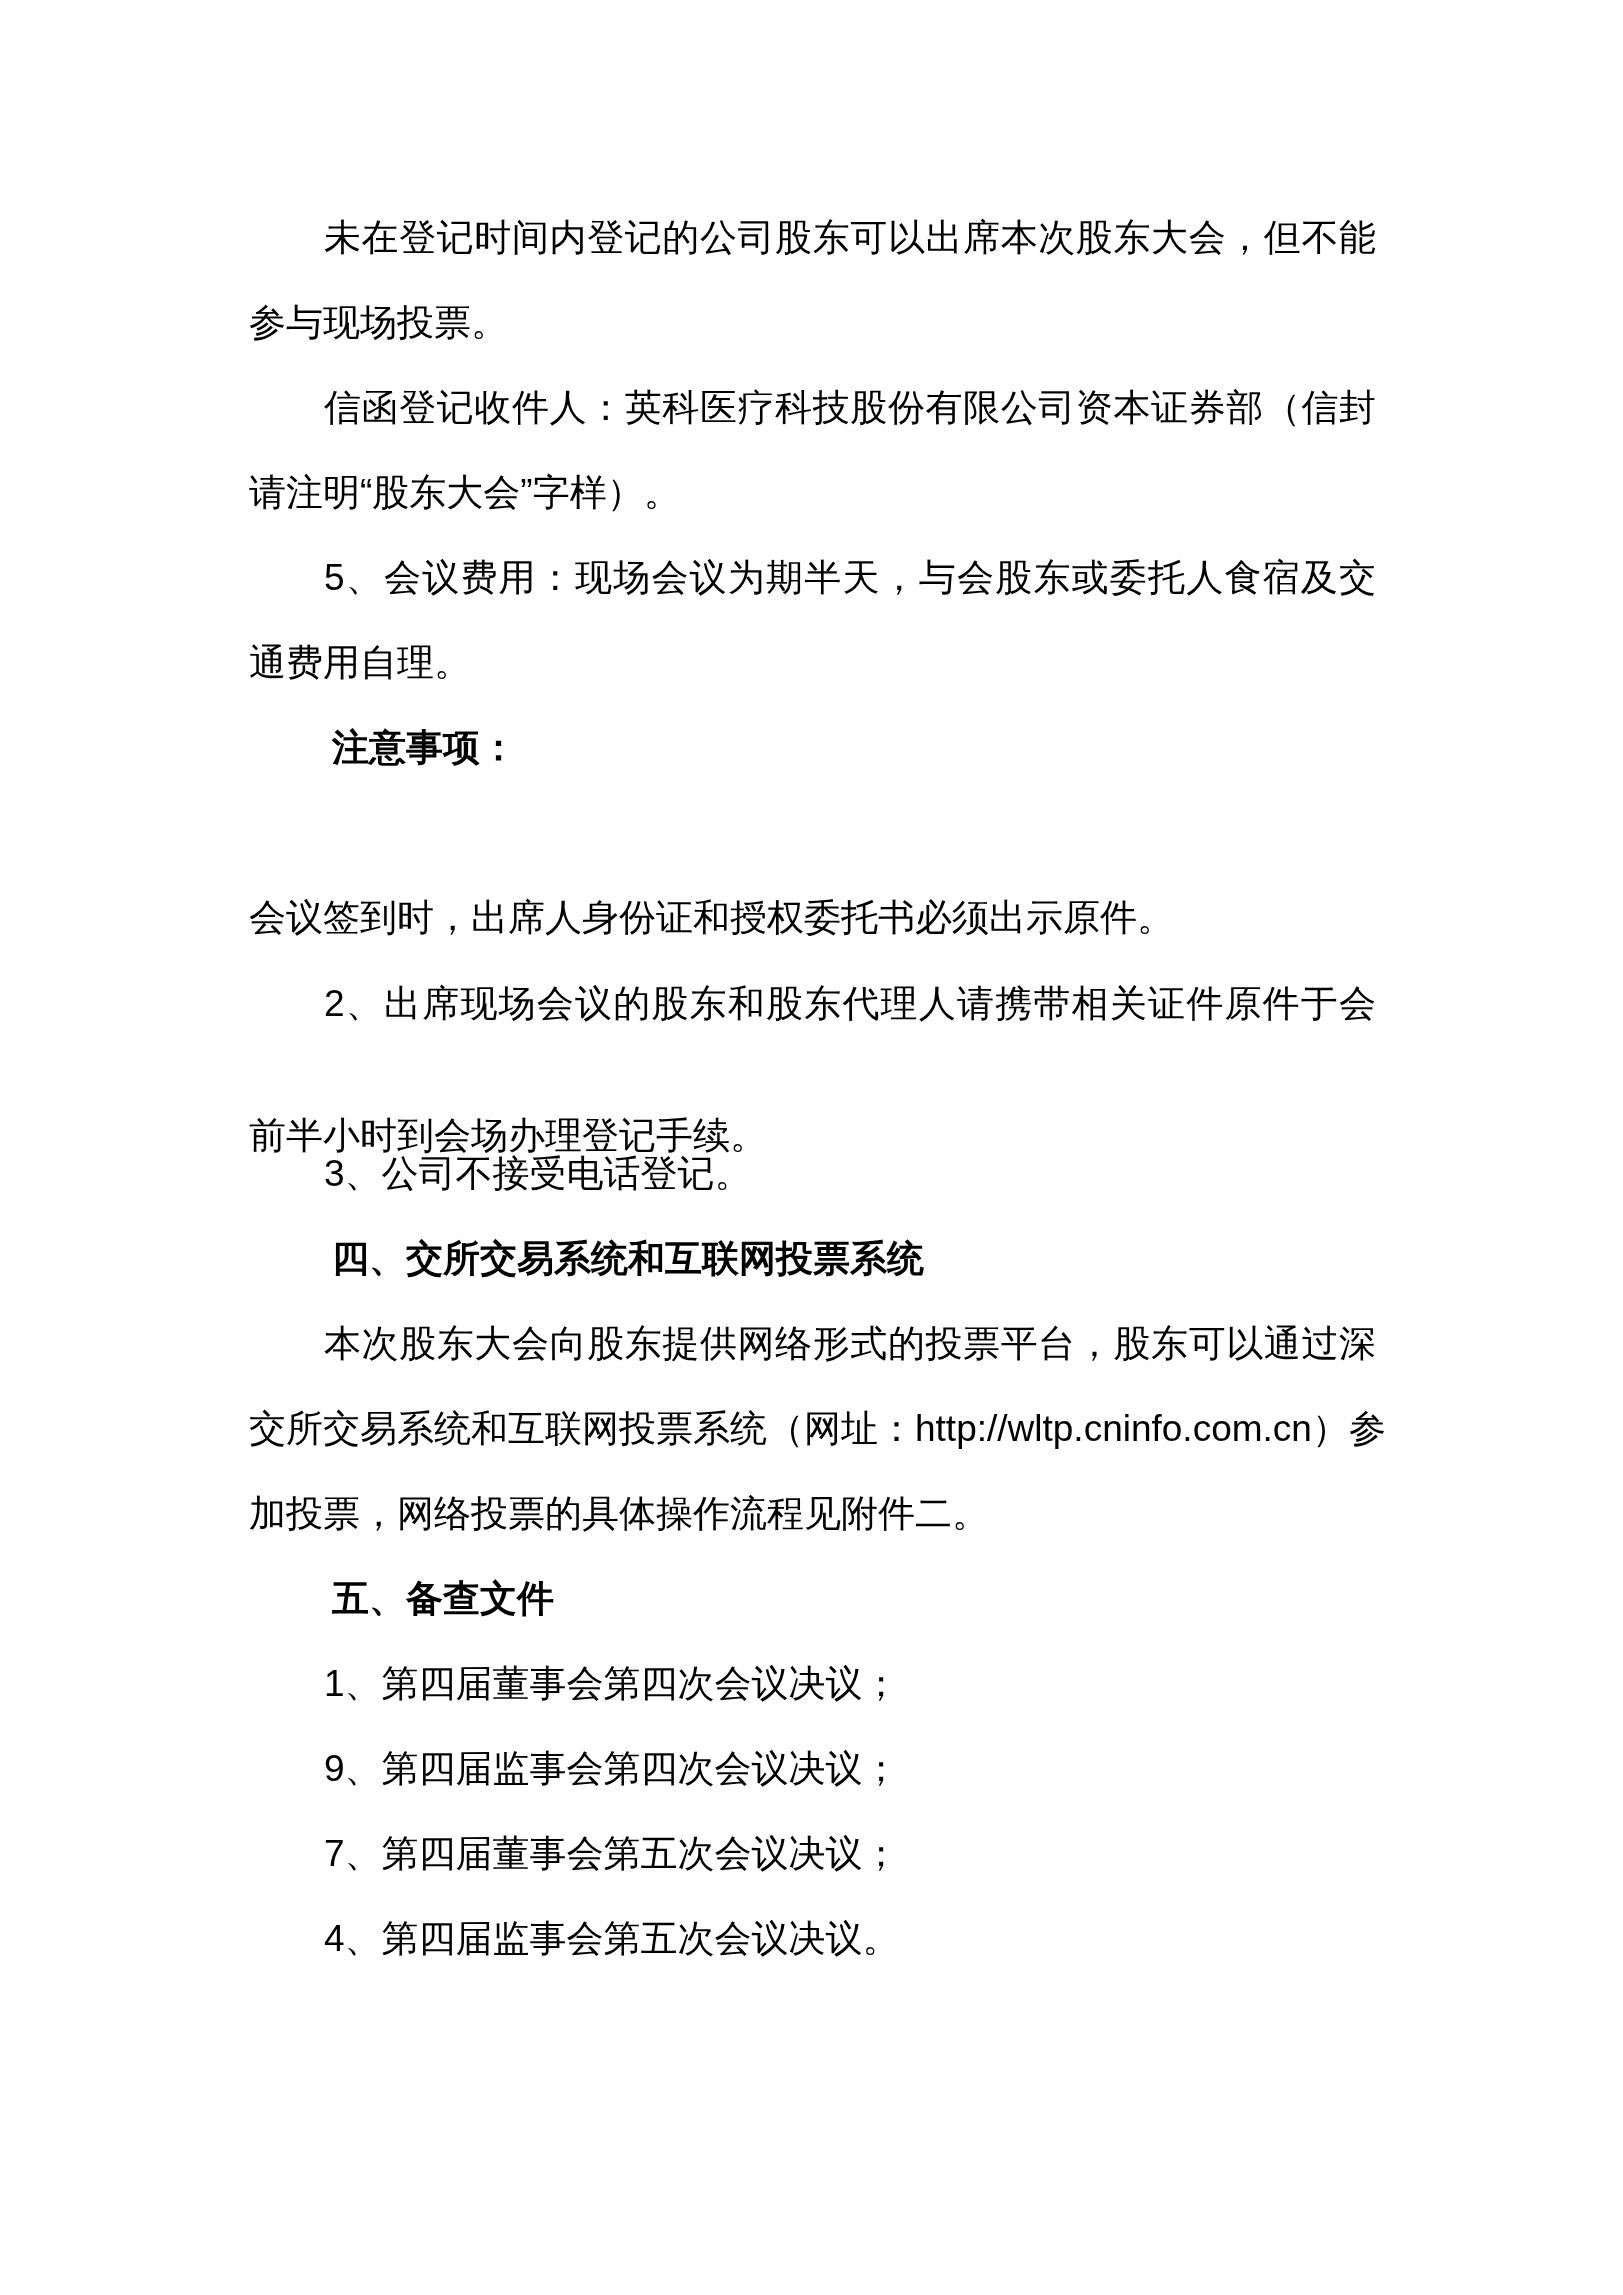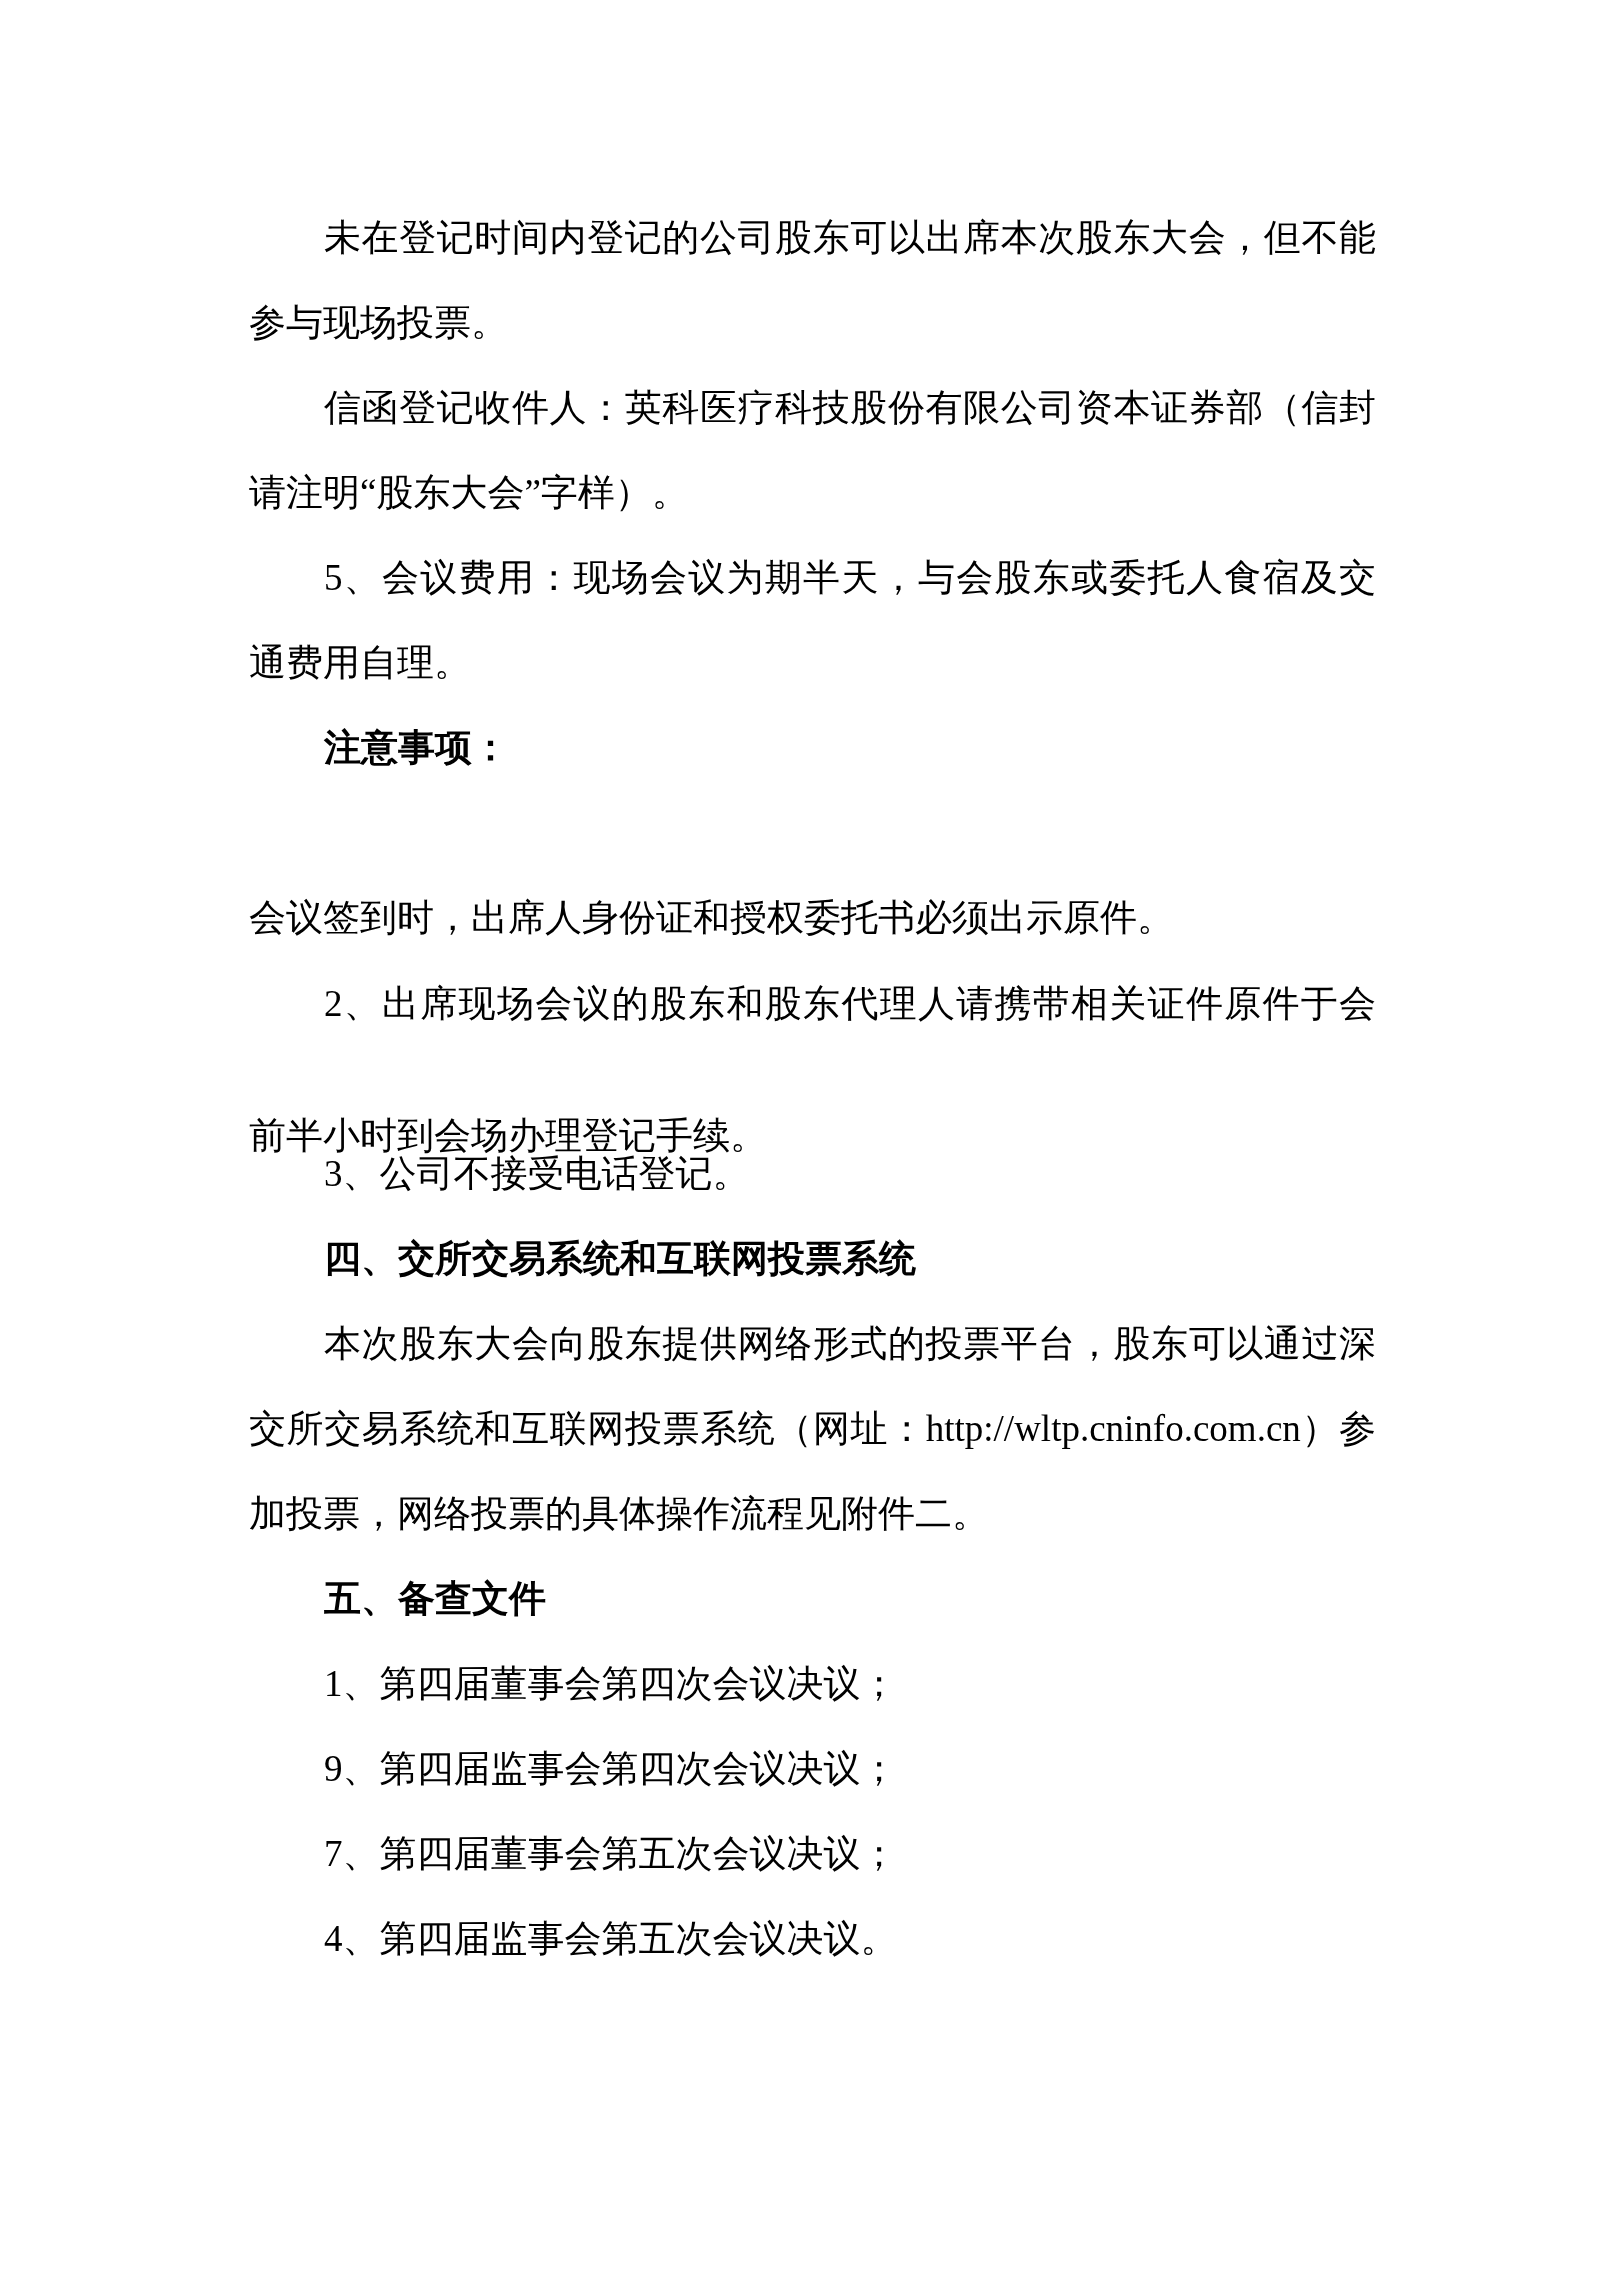--- a/index.html
+++ b/index.html
@@ -3,30 +3,30 @@
   <meta charset="utf-8">
   <style>
     html, body { margin: 0; padding: 0; background: #ffffff; }
     body { width: 1623px; height: 2295px; position: relative; overflow: hidden; }
     .page { position: absolute; left: 0; top: 0; width: 1623px; height: 2295px; background: #ffffff; }
     .line {
       position: absolute;
       left: 249px;
       width: 1127px;
       height: 85px;
-      font-family: Liberation Serif, serif;
+      font-family: Liberation Sans, sans-serif;
       font-size: 37px;
       line-height: 43px;
       color: #000000;
       white-space: nowrap;
       overflow: visible;
     }
     .indent { left: 324px; width: 1052px; }
     .just { text-align: justify; text-align-last: justify; }
-    .bold { font-weight: bold; }
+    .bold { font-weight: bold; margin-left: 8px; }
   </style>
 </head>
 <body>
 
 <div class="page">
 
   <div class="line indent just" style="top:216px">未在登记时间内登记的公司股东可以出席本次股东大会，但不能</div>
   <div class="line" style="top:301px">参与现场投票。</div>
 
   <div class="line indent just" style="top:386px">信函登记收件人：英科医疗科技股份有限公司资本证券部（信封</div>

